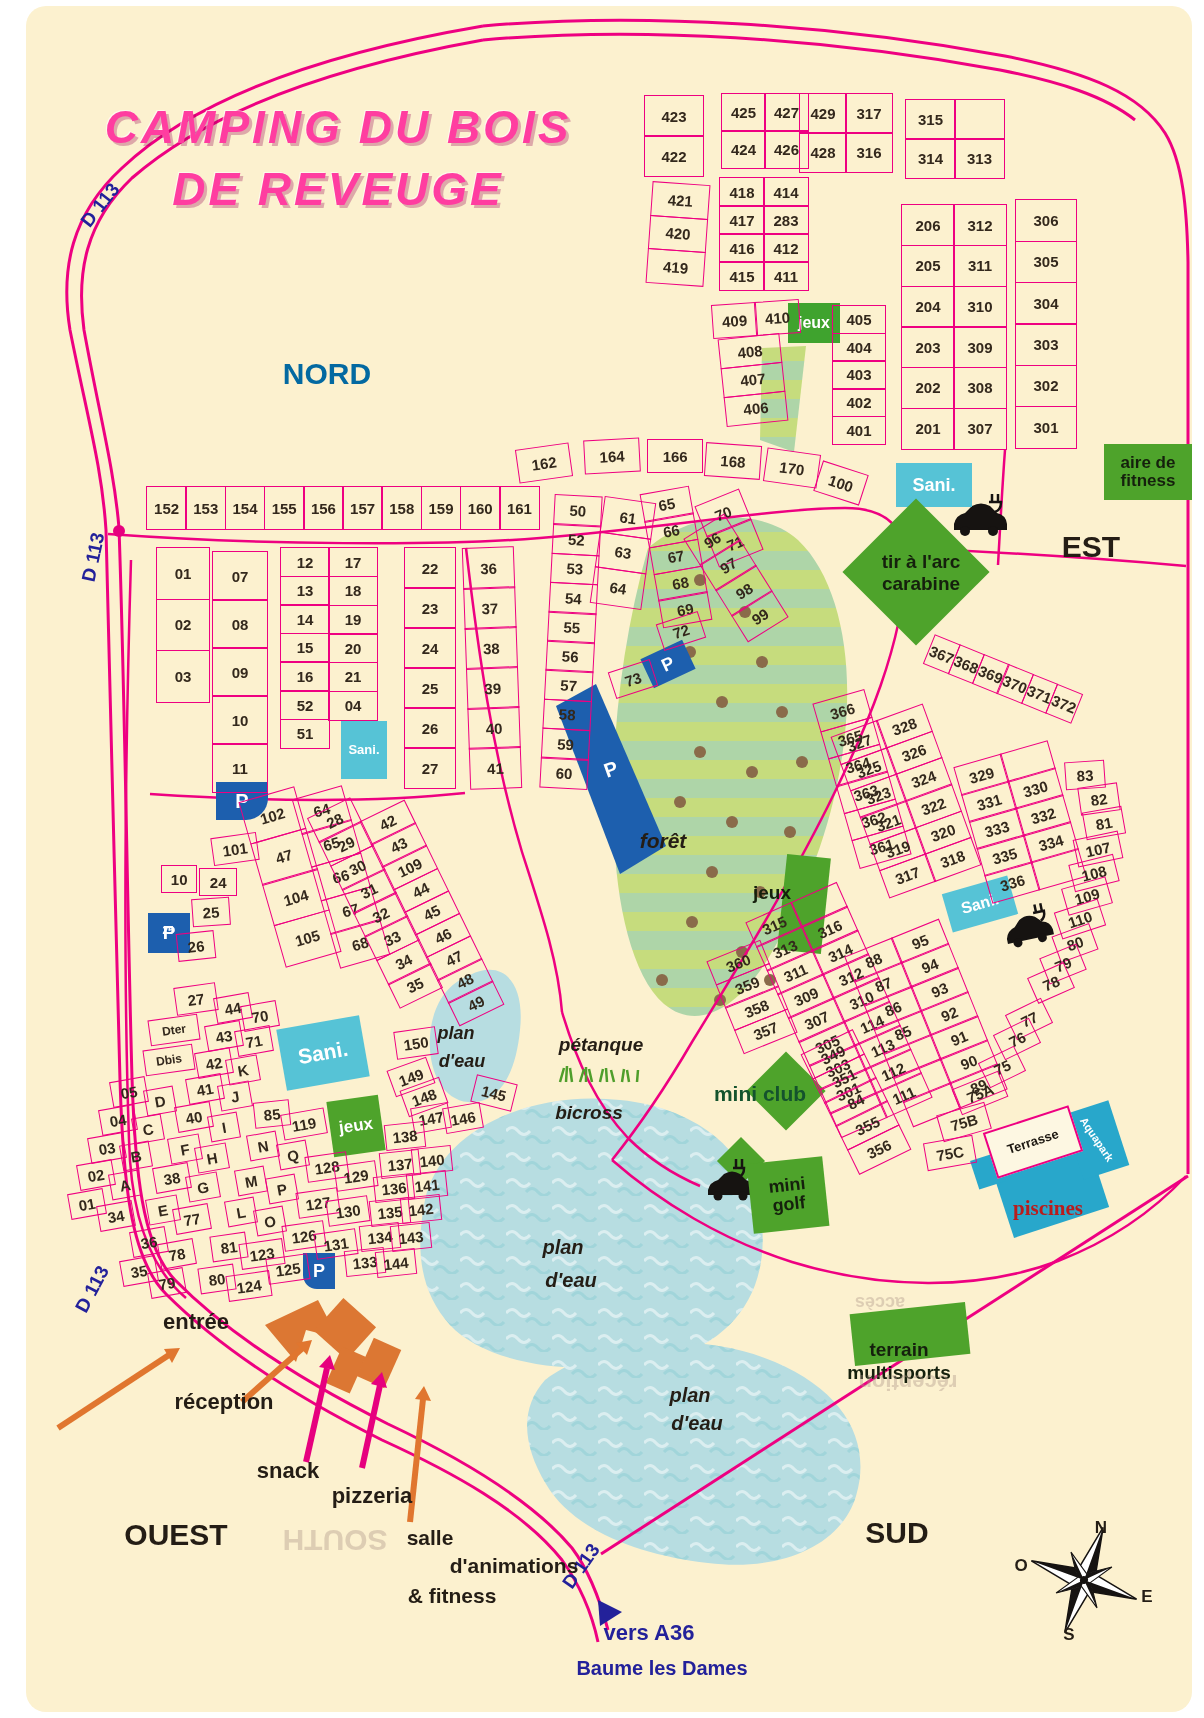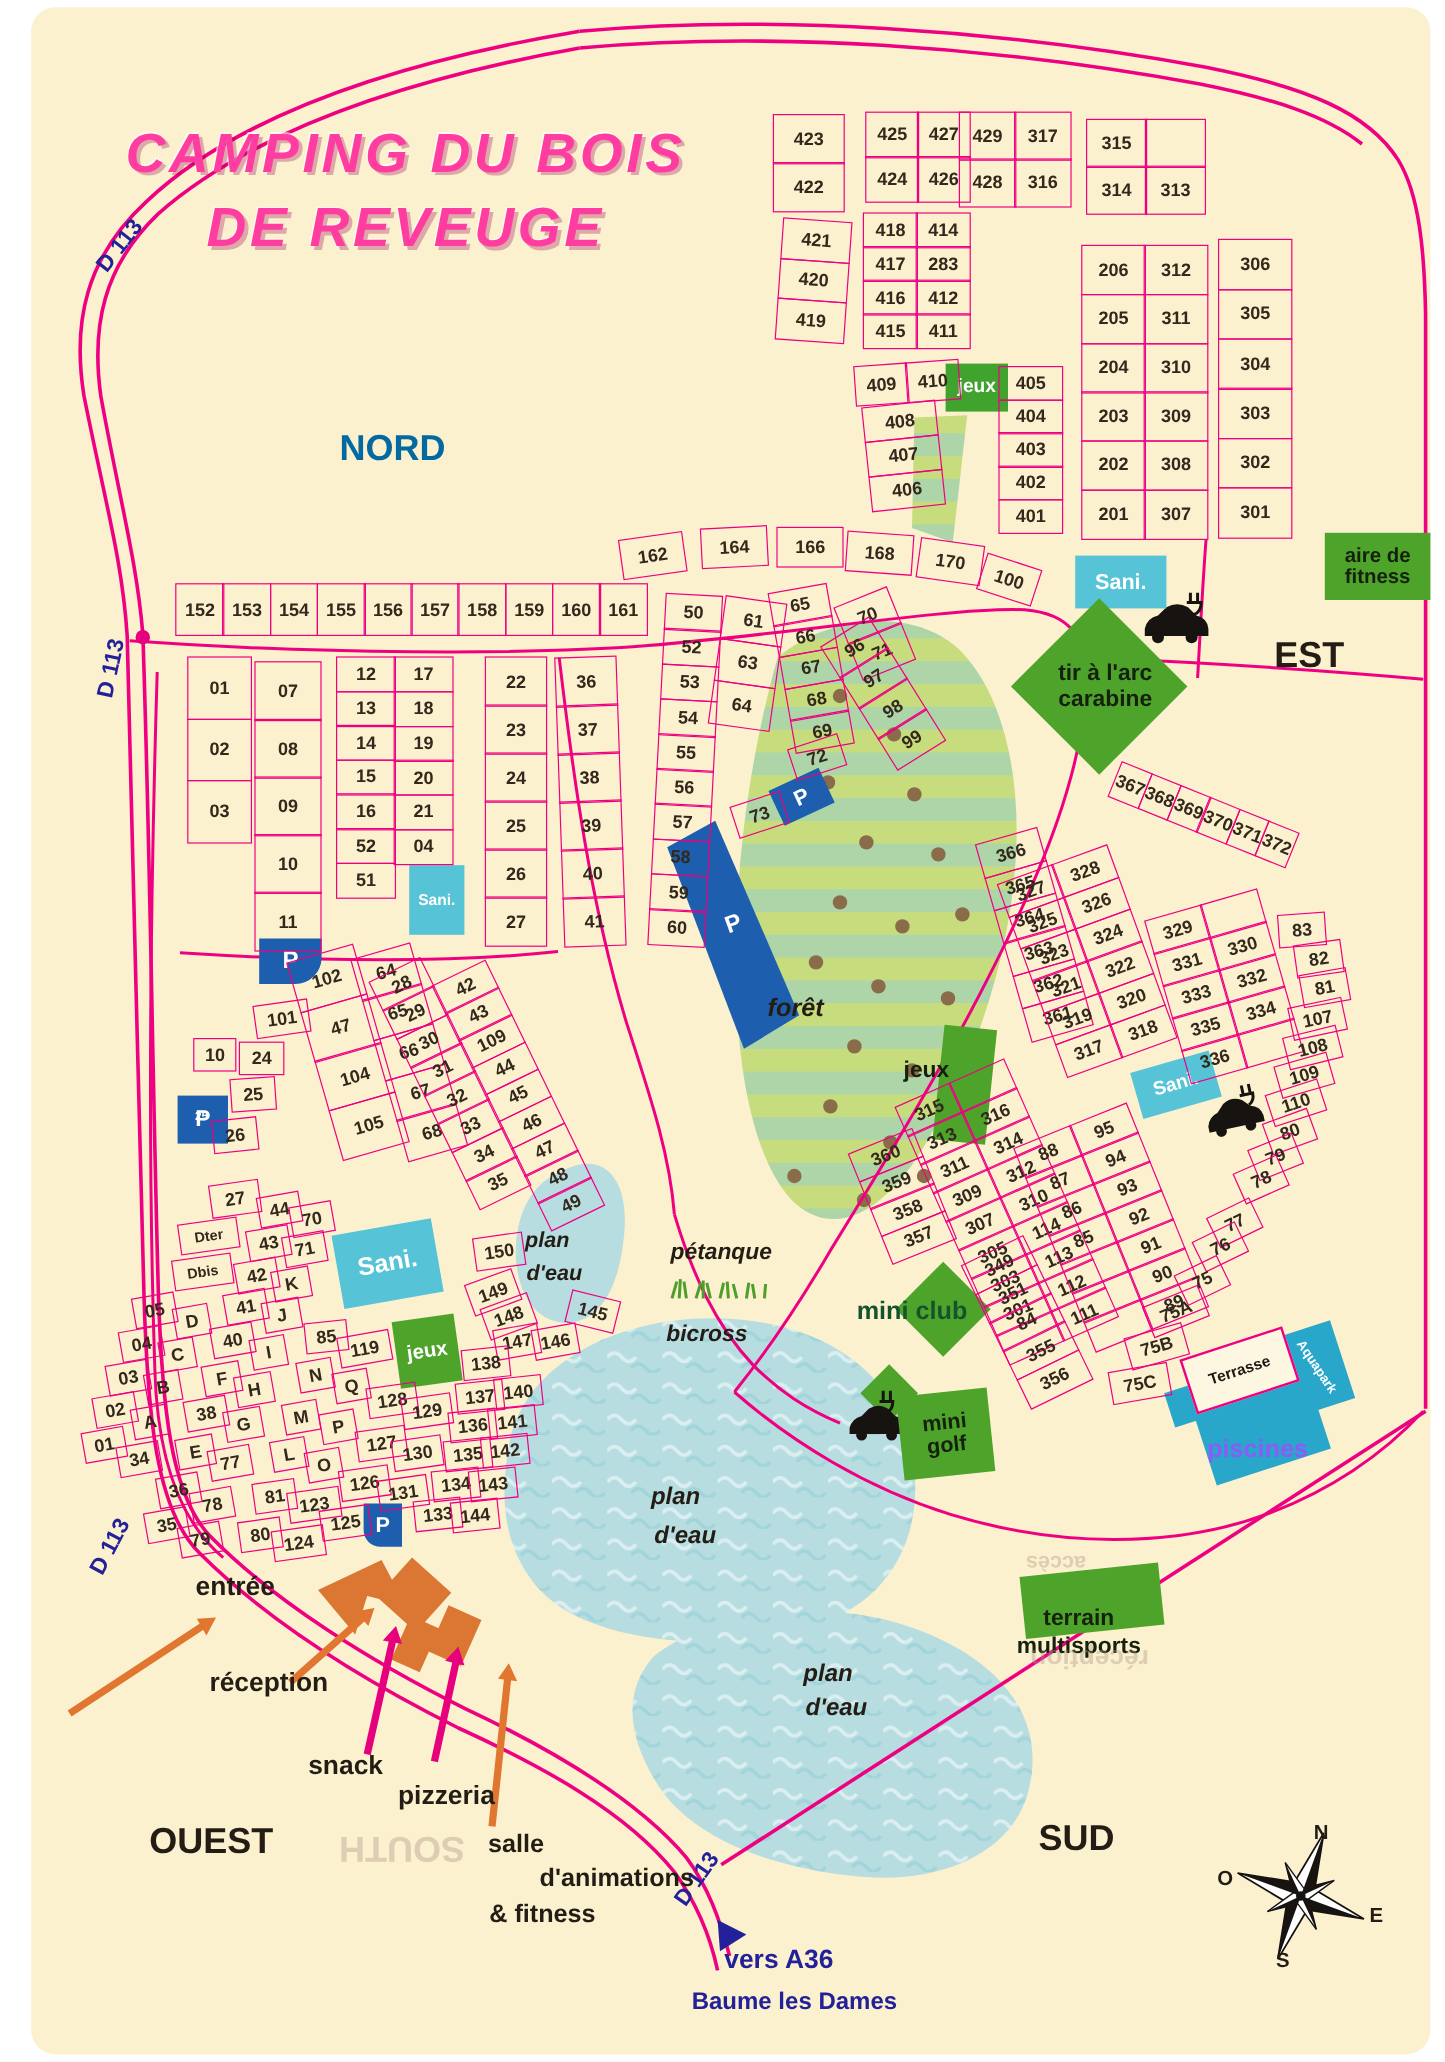--- a/index.html
+++ b/index.html
@@ -594,21 +594,21 @@
       <div class="lbl" style="left: 372px; top: 1496px; font-size: 22px; font-weight: 900; color: rgb(36, 29, 21);">pizzeria</div>
       <div class="lbl" style="left: 430px; top: 1537px; font-size: 21px; font-weight: 900; color: rgb(36, 29, 21);">salle</div>
       <div class="lbl" style="left: 478px; top: 1565px; font-size: 21px; font-weight: 900; color: rgb(36, 29, 21); margin-left: 36px;">d'animations</div>
       <div class="lbl" style="left: 452px; top: 1595px; font-size: 21px; font-weight: 900; color: rgb(36, 29, 21);">&amp; fitness</div>
       <div class="lbl" style="left: 772px; top: 892px; font-size: 19px; font-weight: 900; color: rgb(21, 32, 13);">jeux</div>
       <div class="lbl" style="left: 921px; top: 561px; font-size: 19px; font-weight: 900; color: rgb(21, 32, 13);">tir à l'arc</div>
       <div class="lbl" style="left: 921px; top: 583px; font-size: 19px; font-weight: 900; color: rgb(21, 32, 13);">carabine</div>
       <div class="lbl" style="left: 899px; top: 1349px; font-size: 19px; font-weight: 900; color: rgb(21, 32, 13);">terrain</div>
       <div class="lbl" style="left: 899px; top: 1372px; font-size: 19px; font-weight: 900; color: rgb(21, 32, 13);">multisports</div>
       <div class="lbl" style="left: 760px; top: 1093px; font-size: 21px; font-weight: 900; color: #14532d;">mini club</div>
-      <div class="lbl" style="left: 1048px; top: 1208px; font-size: 21px; font-weight: 900; color: #8b5cf6;">piscines</div>
+      <div class="lbl" style="left: 1048px; top: 1208px; font-size: 21px; font-weight: 900; color: #b91c1c; font-family: Liberation Serif, serif;">piscines</div>
       <div class="lbl" style="left: 168px; top: 931px; font-size: 10px; font-weight: 800; color: rgb(255, 255, 255);">25</div>
       <div class="lbl" style="left: 1101px; top: 1527px; font-size: 17px; font-weight: 900; color: rgb(36, 29, 21);">N</div>
       <div class="lbl" style="left: 1147px; top: 1596px; font-size: 17px; font-weight: 900; color: rgb(36, 29, 21);">E</div>
       <div class="lbl" style="left: 1069px; top: 1634px; font-size: 17px; font-weight: 900; color: rgb(36, 29, 21);">S</div>
       <div class="lbl" style="left: 1021px; top: 1565px; font-size: 17px; font-weight: 900; color: rgb(36, 29, 21);">O</div>
       <div class="ghost" style="left: 908px; top: 1382px; font-size: 22px;">réception</div>
       <div class="ghost" style="left: 335px; top: 1540px; font-size: 30px;">SOUTH</div>
       <div class="ghost" style="left: 880px; top: 1302px; font-size: 18px;">accès</div>
     </div>
 

